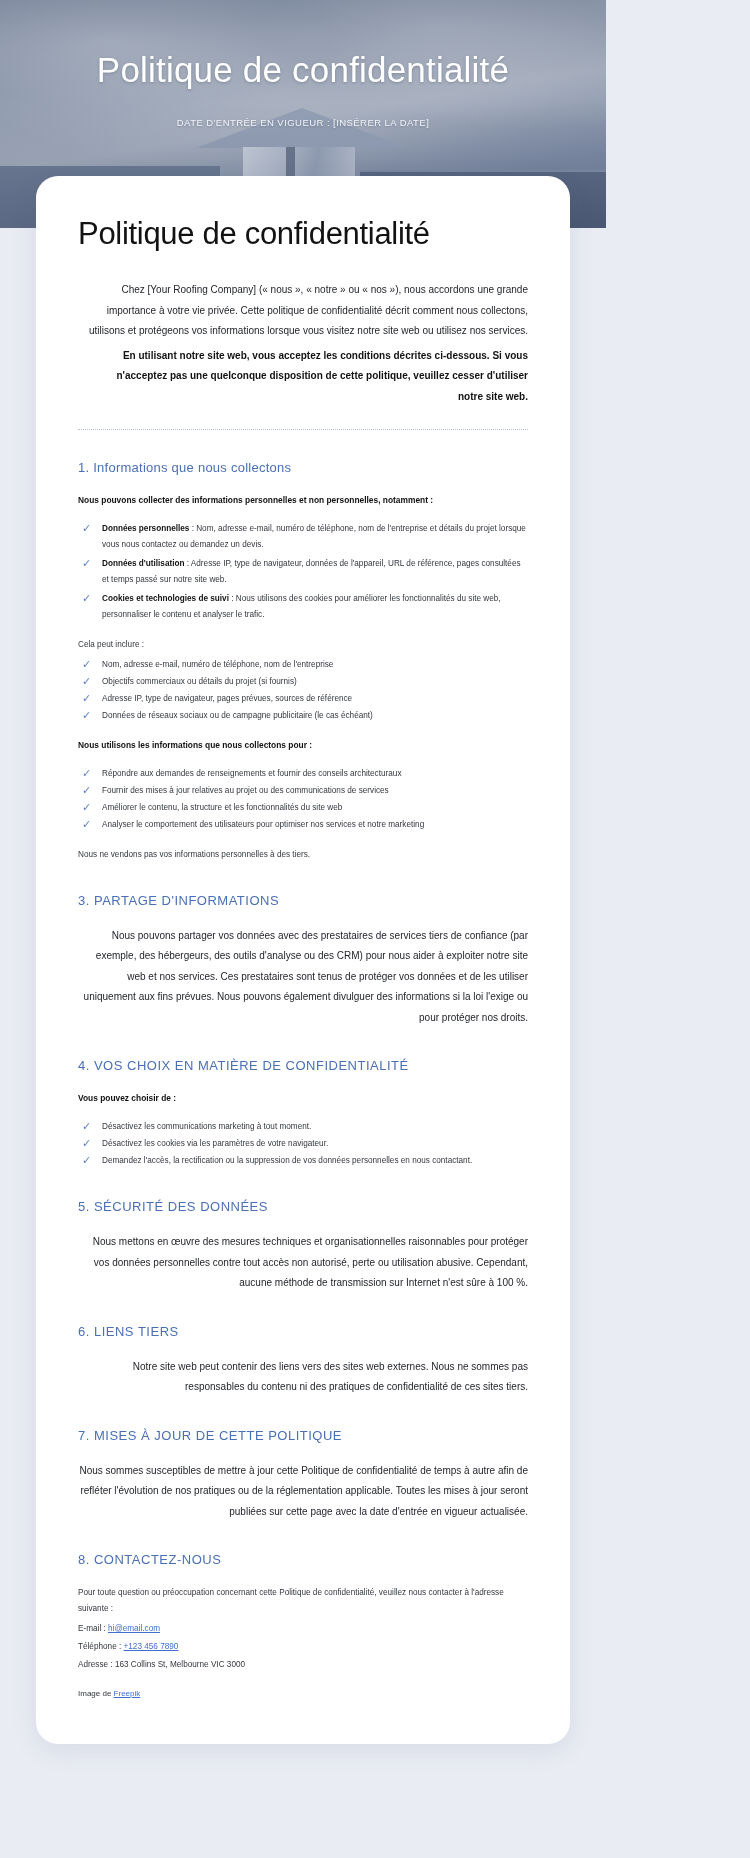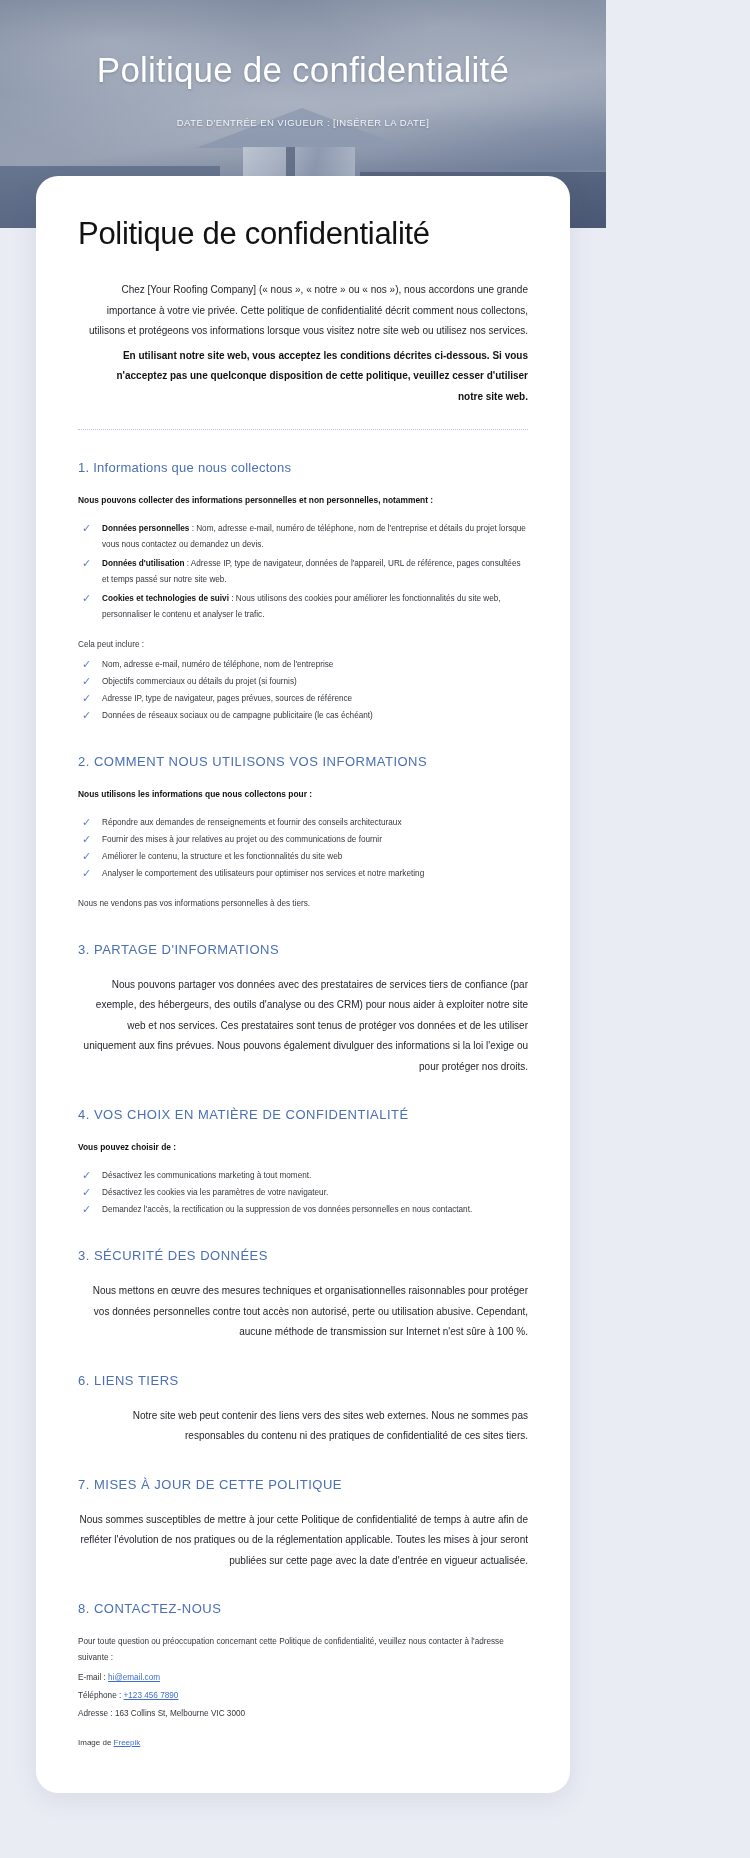--- a/index.html
+++ b/index.html
@@ -237,25 +237,24 @@
       <p class="note">Cela peut inclure :</p>
       <ul class="checks tight">
         <li><span class="tick">✓</span><span>Nom, adresse e-mail, numéro de téléphone, nom de l'entreprise</span></li>
         <li><span class="tick">✓</span><span>Objectifs commerciaux ou détails du projet (si fournis)</span></li>
         <li><span class="tick">✓</span><span>Adresse IP, type de navigateur, pages prévues, sources de référence</span></li>
         <li><span class="tick">✓</span><span>Données de réseaux sociaux ou de campagne publicitaire (le cas échéant)</span></li>
       </ul>
     </section>
 
     <section>
-      <h2 class="section caps">2. COMMENT NOUS UTILISONS VOS INFORMATIONS</h2>
       <p class="lead">Nous utilisons les informations que nous collectons pour :</p>
       <ul class="checks tight">
         <li><span class="tick">✓</span><span>Répondre aux demandes de renseignements et fournir des conseils architecturaux</span></li>
-        <li><span class="tick">✓</span><span>Fournir des mises à jour relatives au projet ou des communications de fournir</span></li>
+        <li><span class="tick">✓</span><span>Fournir des mises à jour relatives au projet ou des communications de services</span></li>
         <li><span class="tick">✓</span><span>Améliorer le contenu, la structure et les fonctionnalités du site web</span></li>
         <li><span class="tick">✓</span><span>Analyser le comportement des utilisateurs pour optimiser nos services et notre marketing</span></li>
       </ul>
       <p class="note">Nous ne vendons pas vos informations personnelles à des tiers.</p>
     </section>
 
     <section>
       <h2 class="section caps">3. PARTAGE D'INFORMATIONS</h2>
       <p class="body">Nous pouvons partager vos données avec des prestataires de services tiers de confiance (par exemple, des hébergeurs, des outils d'analyse ou des CRM) pour nous aider à exploiter notre site web et nos services. Ces prestataires sont tenus de protéger vos données et de les utiliser uniquement aux fins prévues. Nous pouvons également divulguer des informations si la loi l'exige ou pour protéger nos droits.</p>
     </section>
@@ -264,21 +263,21 @@
       <h2 class="section caps">4. VOS CHOIX EN MATIÈRE DE CONFIDENTIALITÉ</h2>
       <p class="lead">Vous pouvez choisir de :</p>
       <ul class="checks tight">
         <li><span class="tick">✓</span><span>Désactivez les communications marketing à tout moment.</span></li>
         <li><span class="tick">✓</span><span>Désactivez les cookies via les paramètres de votre navigateur.</span></li>
         <li><span class="tick">✓</span><span>Demandez l'accès, la rectification ou la suppression de vos données personnelles en nous contactant.</span></li>
       </ul>
     </section>
 
     <section>
-      <h2 class="section caps">3. SÉCURITÉ DES DONNÉES</h2>
+      <h2 class="section caps">5. SÉCURITÉ DES DONNÉES</h2>
       <p class="body">Nous mettons en œuvre des mesures techniques et organisationnelles raisonnables pour protéger vos données personnelles contre tout accès non autorisé, perte ou utilisation abusive. Cependant, aucune méthode de transmission sur Internet n'est sûre à 100 %.</p>
     </section>
 
     <section>
       <h2 class="section caps">6. LIENS TIERS</h2>
       <p class="body">Notre site web peut contenir des liens vers des sites web externes. Nous ne sommes pas responsables du contenu ni des pratiques de confidentialité de ces sites tiers.</p>
     </section>
 
     <section>
       <h2 class="section caps">7. MISES À JOUR DE CETTE POLITIQUE</h2>

